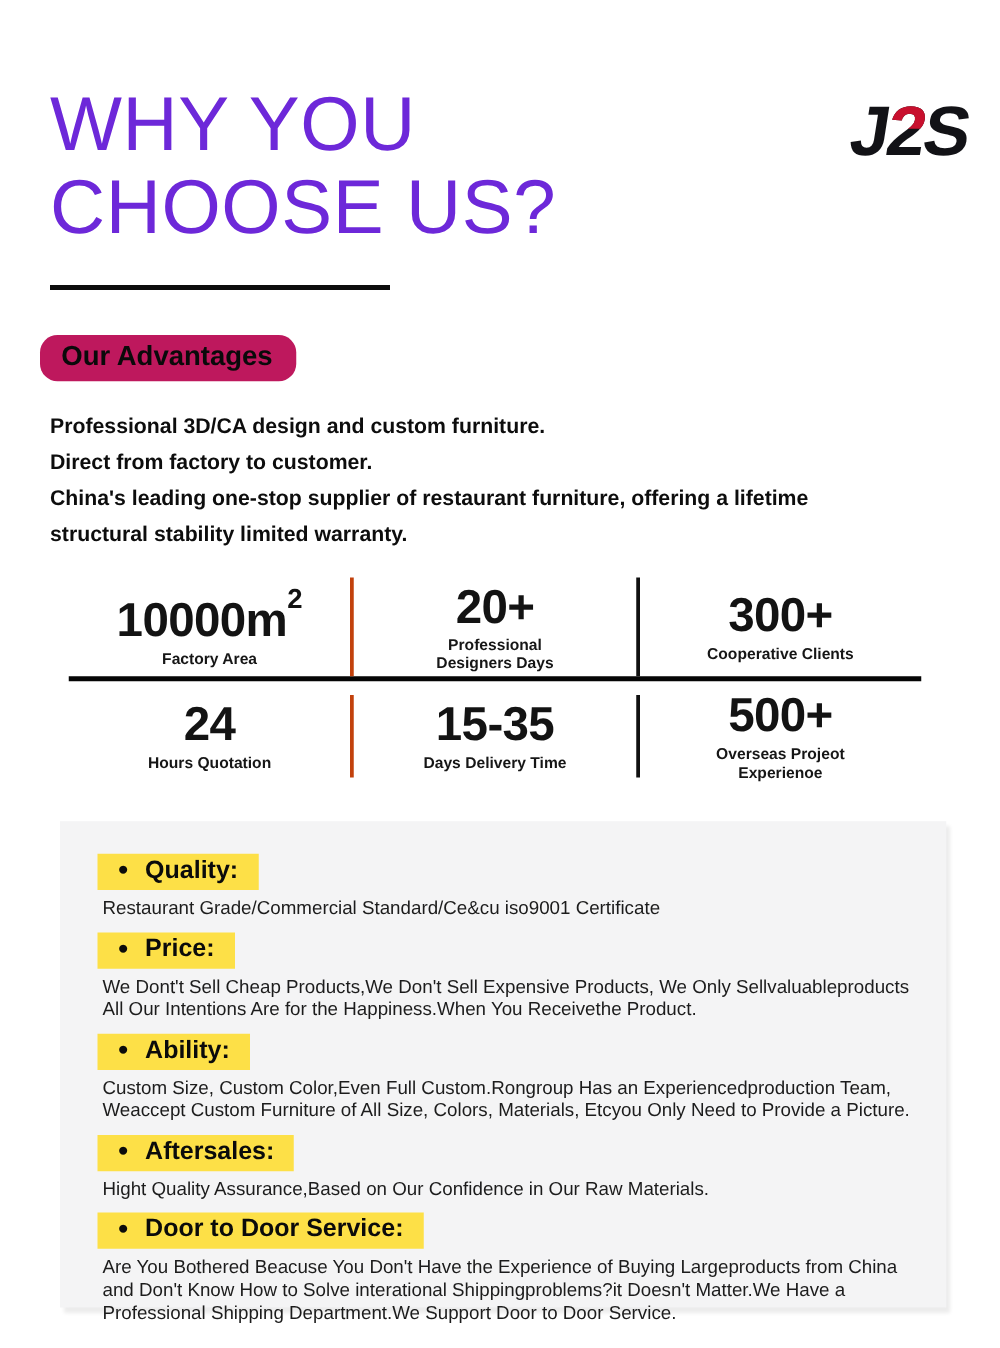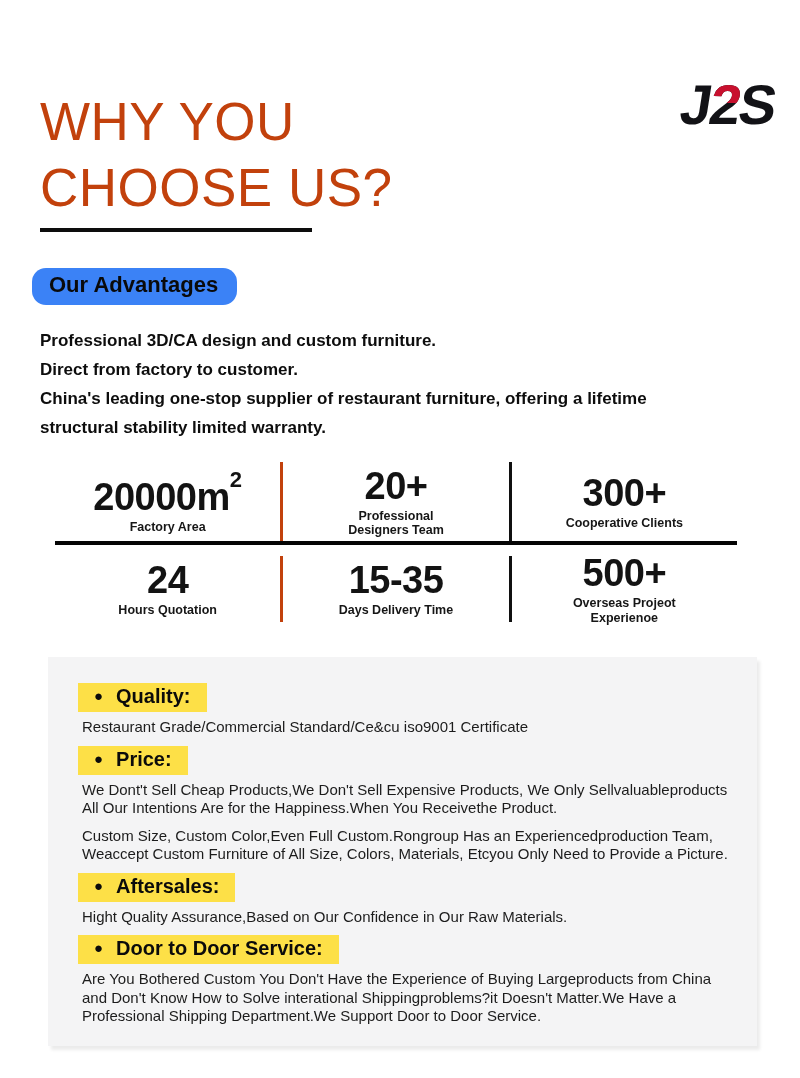--- a/index.html
+++ b/index.html
@@ -5,23 +5,23 @@
   * { margin:0; padding:0; box-sizing:border-box; }
   html,body { background:#ffffff; }
   .page {
     position:relative; width:800px; height:1078px; margin:0 auto;
     background:#ffffff; overflow:hidden;
     font-family:"Liberation Sans", sans-serif; color:#000;
   }
 
   
   .page-title {
-    position:absolute; left:40px; top:89px;
-    font-size:53px; line-height:66px; font-weight:400;
-    letter-spacing:0.5px; color:#c2410c;
+    position:absolute; left:40px; top:66px;
+    font-size:61px; line-height:66px; font-weight:400;
+    letter-spacing:0.5px; color:#6d28d9;
   }
   .title-underline {
     position:absolute; left:40px; top:228px;
     width:272px; height:4px; background:#0d0d0d;
   }
   .logo {
     position:absolute; right:25px; top:72px;
     font-size:56px; font-weight:bold; letter-spacing:-2px;
     transform:skewX(-9deg);
     color:#121216;
@@ -29,21 +29,21 @@
   .logo .l { display:inline-block; }
   .logo-digit-wrap { position:relative; display:inline-block; color:#121216; }
   .logo-digit-red {
     position:absolute; left:0; top:0; height:47%; width:100%;
     overflow:hidden; color:#c8102e;
   }
 
   
   .badge {
     position:absolute; left:32px; top:268px;
-    background:#3b82f6; border-radius:14px;
+    background:#be185d; border-radius:14px;
     padding:4px 19px 7px 17px;
     font-size:22px; font-weight:bold; color:#0a0a0a;
   }
   .intro {
     position:absolute; left:40px; top:326px; width:700px;
     font-size:17px; font-weight:bold; line-height:29px;
     white-space:pre-line; color:#0d0d0d;
   }
 
   
@@ -106,27 +106,27 @@
   <div class="badge">Our Advantages</div>
 
   <div class="intro">Professional 3D/CA design and custom furniture.
 Direct from factory to customer.
 China's leading one-stop supplier of restaurant furniture, offering a lifetime
 structural stability limited warranty.</div>
 
   <div class="stats">
     <div class="stats-row row1">
       <div class="stat-cell">
-        <div class="stat-value"><span>20000m</span><span class="stat-sup">2</span></div>
+        <div class="stat-value"><span>10000m</span><span class="stat-sup">2</span></div>
         <div class="stat-label">Factory Area</div>
       </div>
       <div class="stat-cell mid">
         <div class="stat-value">20+</div>
         <div class="stat-label">Professional
-Designers Team</div>
+Designers Days</div>
       </div>
       <div class="stat-cell">
         <div class="stat-value">300+</div>
         <div class="stat-label">Cooperative Clients</div>
       </div>
     </div>
     <div class="stats-row row2">
       <div class="stat-cell">
         <div class="stat-value">24</div>
         <div class="stat-label">Hours Quotation</div>
@@ -145,25 +145,26 @@
 
   <div class="adv-box">
 
     <div class="adv-heading"><span class="adv-bullet">●</span><span>Quality:</span></div>
     <div class="adv-body">Restaurant Grade/Commercial Standard/Ce&amp;cu iso9001 Certificate</div>
 
     <div class="adv-heading"><span class="adv-bullet">●</span><span>Price:</span></div>
     <div class="adv-body">We Dont't Sell Cheap Products,We Don't Sell Expensive Products, We Only Sellvaluableproducts
 All Our Intentions Are for the Happiness.When You Receivethe Product.</div>
 
+    <div class="adv-heading"><span class="adv-bullet">●</span><span>Ability:</span></div>
     <div class="adv-body">Custom Size, Custom Color,Even Full Custom.Rongroup Has an Experiencedproduction Team,
 Weaccept Custom Furniture of All Size, Colors, Materials, Etcyou Only Need to Provide a Picture.</div>
 
     <div class="adv-heading"><span class="adv-bullet">●</span><span>Aftersales:</span></div>
     <div class="adv-body">Hight Quality Assurance,Based on Our Confidence in Our Raw Materials.</div>
 
     <div class="adv-heading"><span class="adv-bullet">●</span><span>Door to Door Service:</span></div>
-    <div class="adv-body">Are You Bothered Custom You Don't Have the Experience of Buying Largeproducts from China
+    <div class="adv-body">Are You Bothered Beacuse You Don't Have the Experience of Buying Largeproducts from China
 and Don't Know How to Solve interational Shippingproblems?it Doesn't Matter.We Have a
 Professional Shipping Department.We Support Door to Door Service.</div>
 
   </div>
 </div>
 
 </body></html>

